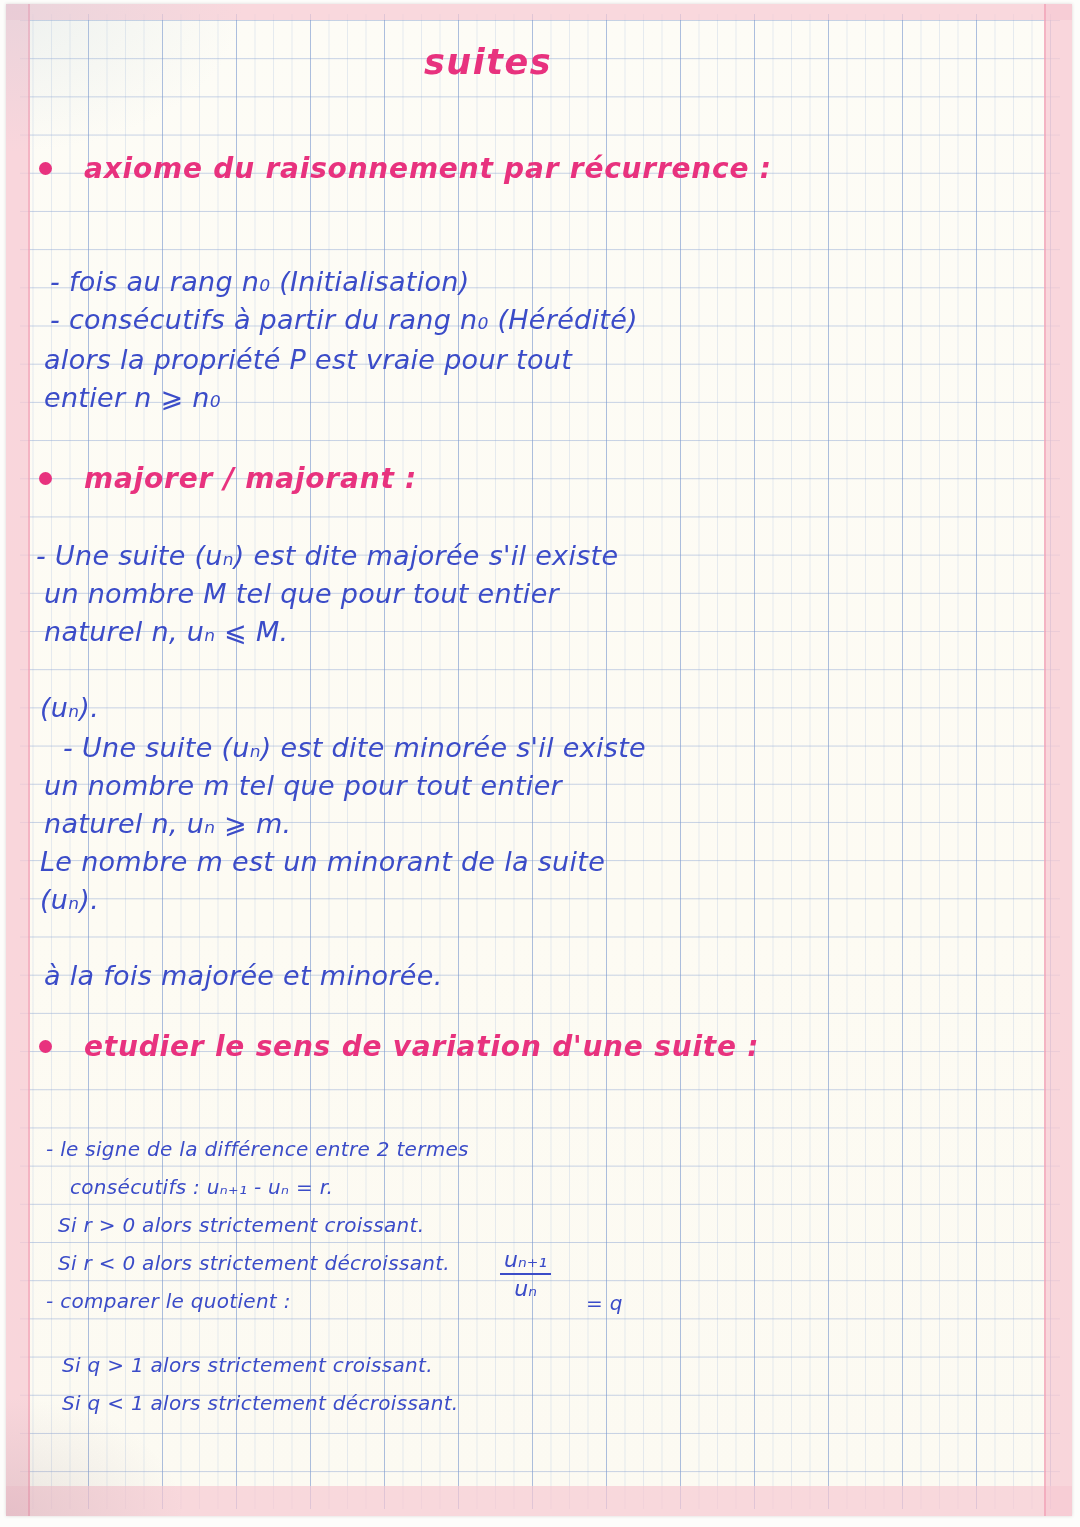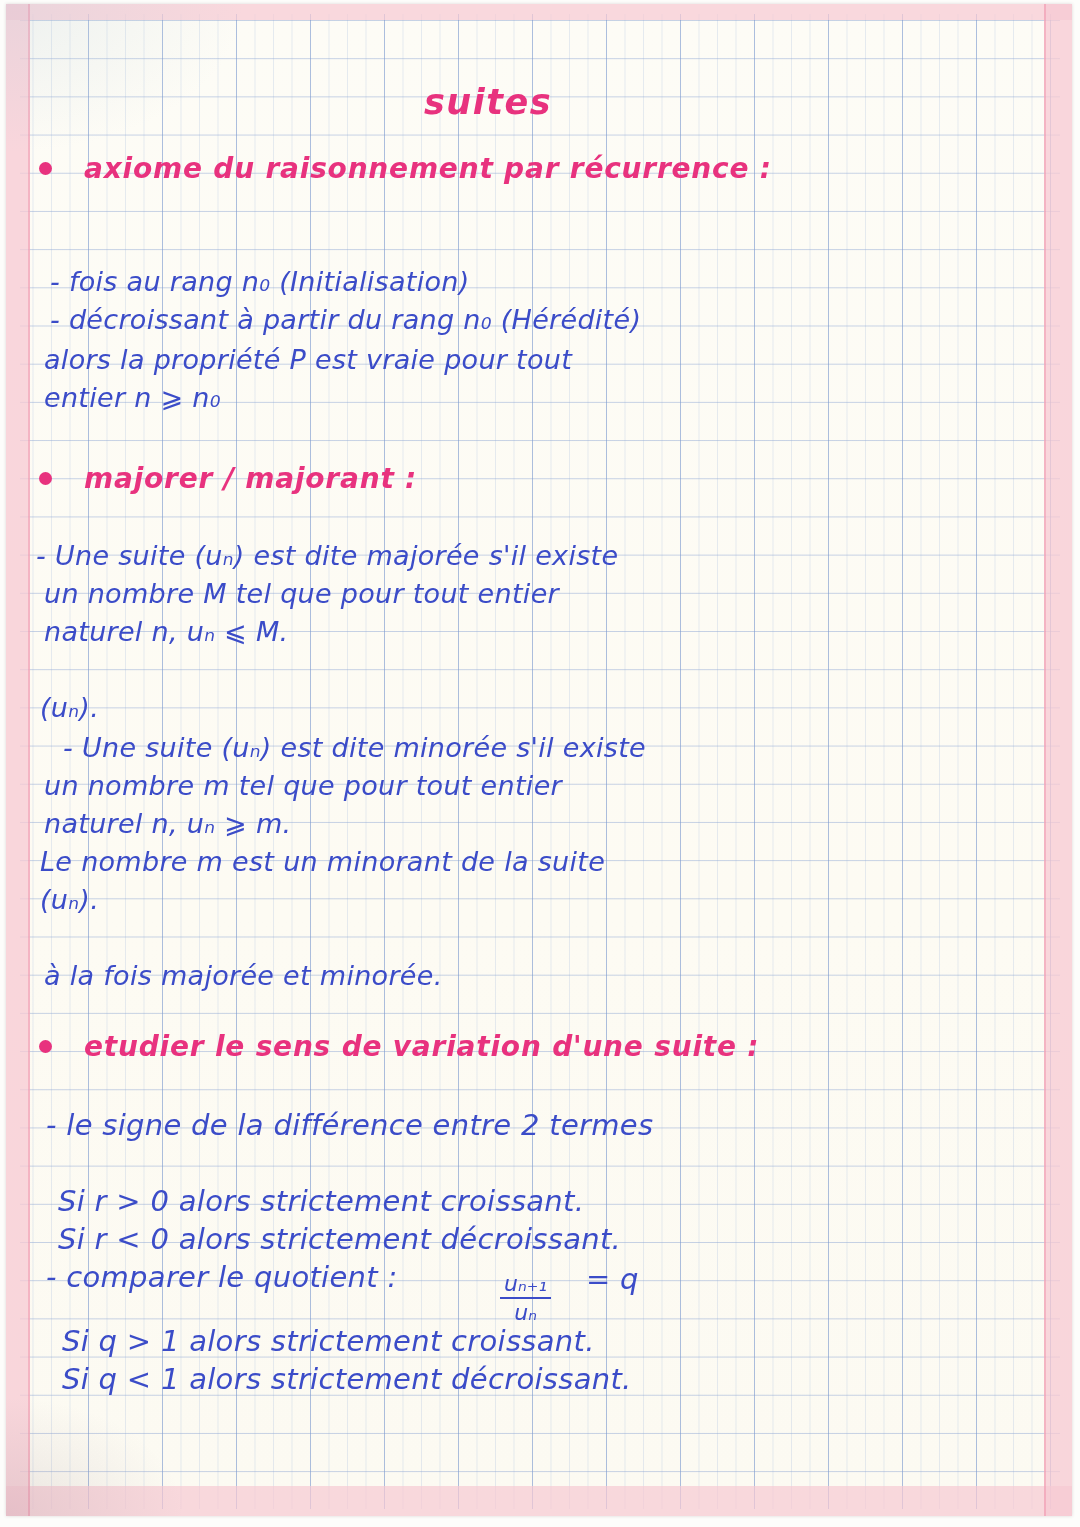--- a/index.html
+++ b/index.html
@@ -158,23 +158,24 @@
 
   .body-line {
     color: #3b4cc8;
     font-size: 27px;
     font-style: italic;
     letter-spacing: 0.3px;
   }
 
   .small-line {
     color: #3b4cc8;
-    font-size: 29px;
+    font-size: 20px;
     font-style: italic;
     letter-spacing: 0.3px;
+    margin-top: 29px;
   }
 
   .bullet {
     position: absolute;
     width: 13px;
     height: 13px;
     border-radius: 50%;
     background: #e8327e;
   }
 
@@ -206,27 +207,27 @@
     <div class="margin-top"></div>
     <div class="margin-bottom"></div>
     <div class="red-rule"></div>
     <div class="red-rule-2"></div>
 
     <div class="scan-shadow"></div>
     <div class="scan-shadow-top"></div>
 
     <div class="ink">
 
-      <div class="hw title" style="left:418px; top:38px;margin-top:40px;">suites</div>
+      <div class="hw title" style="left:418px; top:38px;">suites</div>
 
       <div class="bullet" style="left:33px; top:158px;"></div>
       <div class="hw heading" style="left:78px; top:148px;">axiome du raisonnement par récurrence :</div>
 
       <div class="hw body-line" style="left:44px; top:262px;">- fois au rang n₀ (Initialisation)</div>
-      <div class="hw body-line" style="left:44px; top:300px;">- décroissant à partir du rang n₀ (Hérédité)</div>
+      <div class="hw body-line" style="left:44px; top:300px;">- consécutifs à partir du rang n₀ (Hérédité)</div>
       <div class="hw body-line" style="left:38px; top:340px;">alors la propriété P est vraie pour tout</div>
       <div class="hw body-line" style="left:38px; top:378px;">entier n ⩾ n₀</div>
 
       <div class="bullet" style="left:33px; top:468px;"></div>
       <div class="hw heading" style="left:78px; top:458px;">majorer / majorant :</div>
 
       <div class="hw body-line" style="left:30px; top:536px;">- Une suite (uₙ) est dite majorée s'il existe</div>
       <div class="hw body-line" style="left:38px; top:574px;">un nombre M tel que pour tout entier</div>
       <div class="hw body-line" style="left:38px; top:612px;">naturel n, uₙ ⩽ M.</div>
       <div class="hw body-line" style="left:34px; top:688px;">(uₙ).</div>
@@ -236,25 +237,26 @@
       <div class="hw body-line" style="left:38px; top:804px;">naturel n, uₙ ⩾ m.</div>
       <div class="hw body-line" style="left:34px; top:842px;">Le nombre m est un minorant de la suite</div>
       <div class="hw body-line" style="left:34px; top:880px;">(uₙ).</div>
 
       <div class="hw body-line" style="left:38px; top:956px;">à la fois majorée et minorée.</div>
 
       <div class="bullet" style="left:33px; top:1036px;"></div>
       <div class="hw heading" style="left:78px; top:1026px;">etudier le sens de variation d'une suite :</div>
 
       <div class="hw small-line" style="left:40px; top:1104px;">- le signe de la différence entre 2 termes</div>
+      <div class="hw small-line" style="left:64px; top:1142px;">consécutifs : uₙ₊₁ - uₙ = r.</div>
       <div class="hw small-line" style="left:52px; top:1180px;">Si r &gt; 0 alors strictement croissant.</div>
       <div class="hw small-line" style="left:52px; top:1218px;">Si r &lt; 0 alors strictement décroissant.</div>
       <div class="hw small-line" style="left:40px; top:1256px;">- comparer le quotient :</div>
 
-      <div class="frac" style="left:494px; top:1244px;margin-top:24px;">
+      <div class="frac" style="left:494px; top:1244px;">
         <span class="num">uₙ₊₁</span>
         <span class="bar"></span>
         <span class="den">uₙ</span>
       </div>
       <div class="hw small-line" style="left:580px; top:1258px;">= q</div>
 
       <div class="hw small-line" style="left:56px; top:1320px;">Si q &gt; 1 alors strictement croissant.</div>
       <div class="hw small-line" style="left:56px; top:1358px;">Si q &lt; 1 alors strictement décroissant.</div>
 
     </div>

